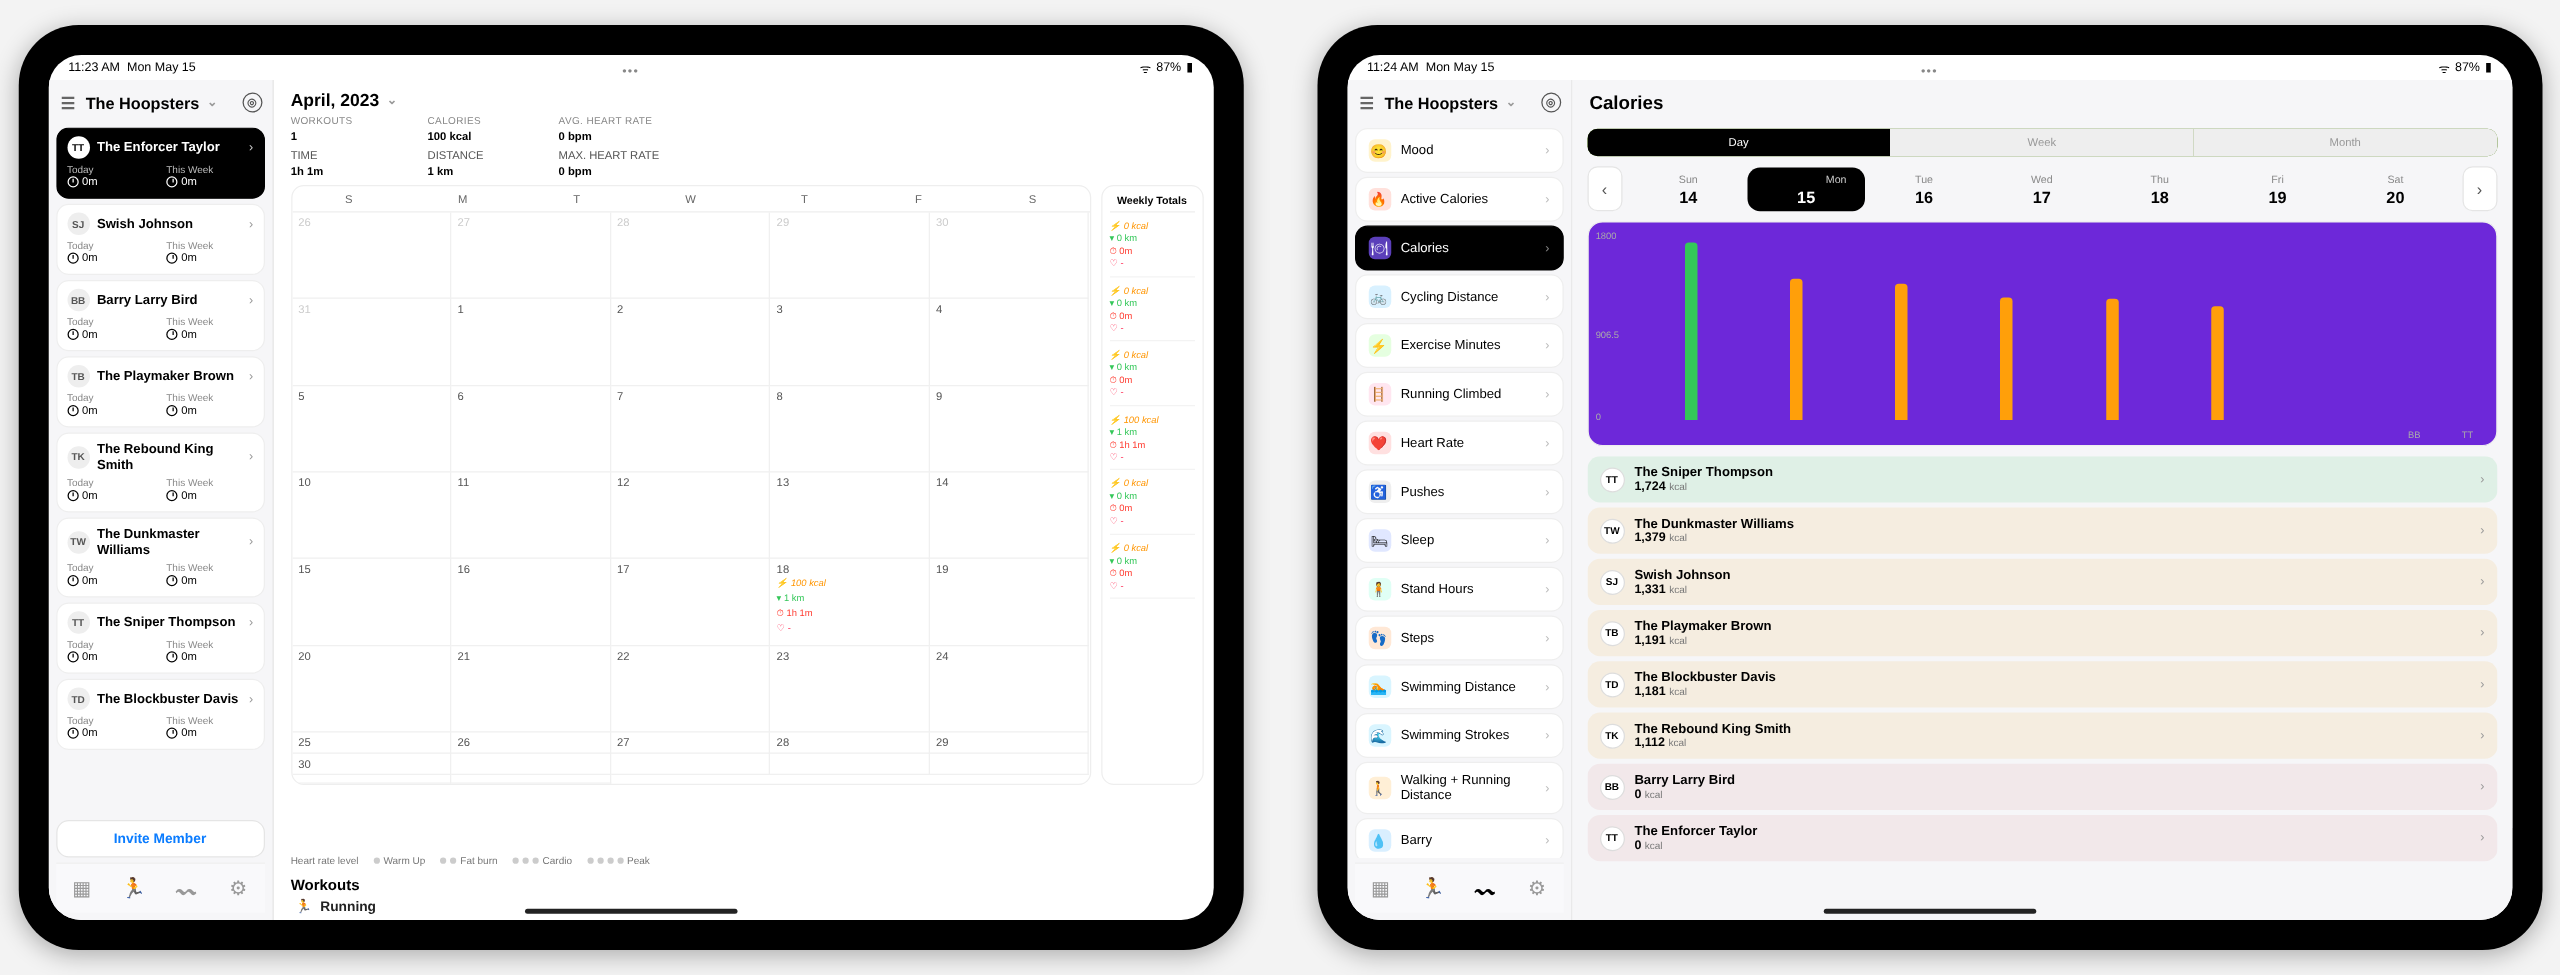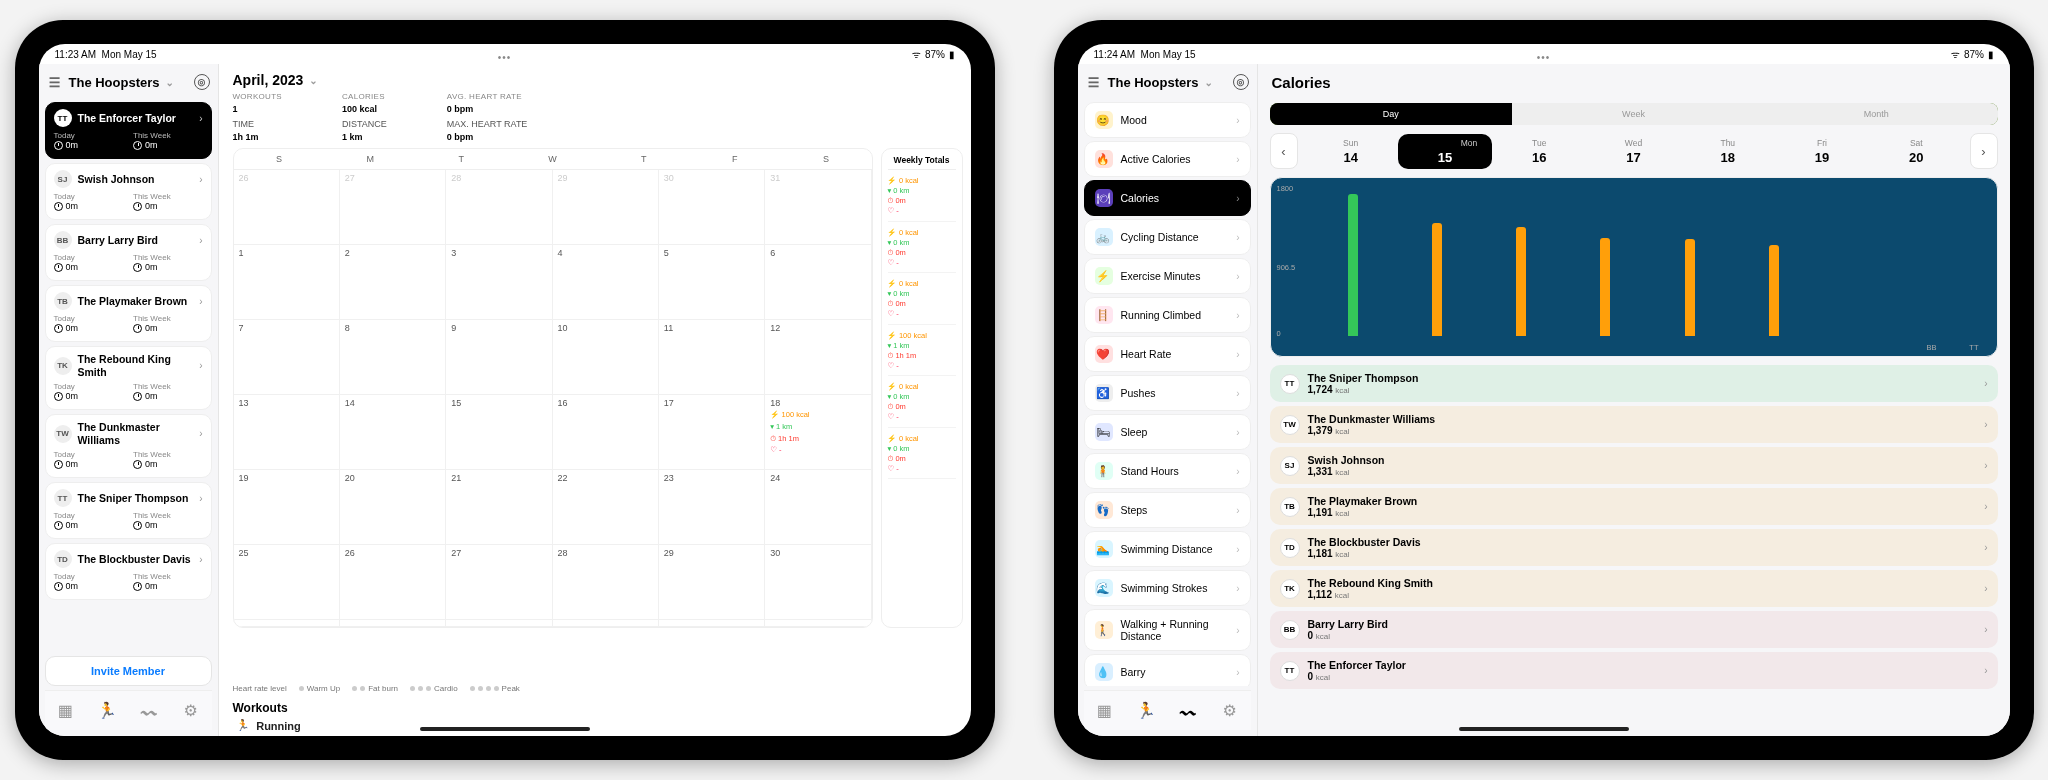--- a/index.html
+++ b/index.html
@@ -85,34 +85,34 @@
   
   .main { flex:1; display:flex; flex-direction:column; overflow:hidden; }
   .main-header { padding:8px 14px 4px; display:flex; align-items:center; gap:6px; font-size:14px; font-weight:700; }
   .metrics-row { display:flex; padding:0 14px 6px; gap:60px; font-size:9px; color:#555; }
   .metrics-row .m { display:flex; flex-direction:column; gap:3px; }
   .metrics-row .m span:first-child { color:#888; text-transform:uppercase; font-size:8px; letter-spacing:0.3px; }
   .metrics-row .m b { font-weight:700; color:#000; }
   .cal-wrap { flex:1; display:flex; gap:8px; padding:0 8px 8px 14px; overflow:hidden; }
   .calendar { flex:1; display:flex; flex-direction:column; background:#fff; border:1px solid #eee; border-radius:10px; overflow:hidden; }
   .cal-days { display:grid; grid-template-columns: repeat(7,1fr); text-align:center; font-size:9px; color:#666; padding:5px 0; border-bottom:1px solid #eee; }
-  .cal-grid { flex:1; display:grid; grid-template-columns: repeat(6,1fr); grid-template-rows: repeat(6,1fr); }
+  .cal-grid { flex:1; display:grid; grid-template-columns: repeat(5,1fr); grid-template-rows: repeat(6,1fr); }
   .cal-cell { border-right:1px solid #f0f0f0; border-bottom:1px solid #f0f0f0; padding:3px 5px; font-size:9px; color:#555; position:relative; }
   .cal-cell.dim { color:#ccc; }
   .cal-cell .evt { font-size:7.5px; line-height:1.3; margin-top:2px; }
   .weekly { width:82px; background:#fff; border:1px solid #eee; border-radius:10px; padding:6px; display:flex; flex-direction:column; gap:6px; }
   .weekly-title { font-size:8.5px; font-weight:700; text-align:center; padding-bottom:4px; border-bottom:1px solid #eee; }
   .wk-row { font-size:7.5px; line-height:1.35; border-bottom:1px solid #f3f3f3; padding-bottom:4px; }
   .hr-legend { padding:4px 14px; font-size:8px; color:#777; display:flex; align-items:center; gap:12px;margin-top:44px; }
   .hr-legend .dotset { display:flex; align-items:center; gap:3px; }
   .dot { width:5px; height:5px; border-radius:50%; background:#ccc; display:inline-block; }
   .workouts-h { padding:4px 14px 0; font-size:12px; font-weight:700; }
   .workout-item { padding:4px 18px; font-size:11px; font-weight:600; color:#222; display:flex; align-items:center; gap:6px;}
   .home-ind { position:absolute; bottom:5px; left:50%; transform:translateX(-50%); width:170px; height:4px; background:#222; border-radius:3px; }
-  .c-fire { color:#ff9500; }
+  .c-fire { color:#ff9500;font-style:italic; }
   .c-dist { color:#34c759; }
   .c-time { color:#ff3b30; }
   .c-hr  { color:#ff2d55; }
 
   
   .metric-list { flex:1; overflow:auto; display:flex; flex-direction:column; gap:3px; }
   .metric-item {
     background:#fff; border-radius:10px; padding:8px 10px; display:flex; align-items:center; gap:8px;
     font-size:10.5px; font-weight:500; border:1px solid #eee;
   }
@@ -129,21 +129,21 @@
   .seg .seg-item { flex:1; font-size:9px; color:#999; display:flex; align-items:center; justify-content:center; background:#eee; }
   .seg .seg-item.active { background:#000; color:#fff; }
   .date-strip { display:flex; align-items:center; gap:6px; }
   .ds-btn { width:28px; height:36px; border:1px solid #e5e5e5; background:#fff; border-radius:8px; display:flex; align-items:center; justify-content:center; font-size:13px; color:#555; }
   .ds-days { flex:1; display:flex; justify-content:space-between; }
   .ds-day { flex:1; text-align:center; padding:4px 0; border-radius:10px; }
   .ds-day .dow { font-size:8.5px; color:#888; }
   .ds-day .dnum { font-size:13px; font-weight:600; margin-top:2px; }
   .ds-day.active { background:#000; color:#fff; }
   .ds-day.active .dow { color:#ccc;padding-left:48px; }
-  .chart-card { background:#0c4a6e; border:1px solid #eee; border-radius:12px; padding:8px 12px 4px; height:180px; position:relative; }
+  .chart-card { background:#6d28d9; border:1px solid #eee; border-radius:12px; padding:8px 12px 4px; height:180px; position:relative; }
   .chart-area { position:absolute; left:40px; right:12px; top:10px; bottom:20px; display:flex; align-items:flex-end; justify-content:space-around; }
   .bar { width:10px; border-radius:3px 3px 0 0; }
   .ylab { position:absolute; left:6px; font-size:7.5px; color:#aaa; }
   .xlab { position:absolute; bottom:4px; font-size:7.5px; color:#aaa; }
   .rank-list { flex:1; overflow:auto; display:flex; flex-direction:column; gap:4px; }
   .rank-item { border-radius:10px; padding:7px 10px; display:flex; align-items:center; gap:8px; position:relative; }
   .rank-item .av { width:20px; height:20px; border-radius:50%; background:#fff; border:1px solid #ddd; font-size:8px; font-weight:600; display:flex; align-items:center; justify-content:center; }
   .rank-item .rn { font-size:10.5px; font-weight:600; }
   .rank-item .rv { font-size:10px; font-weight:700; }
   .rank-item .unit { font-size:8px; color:#777; font-weight:400; }

